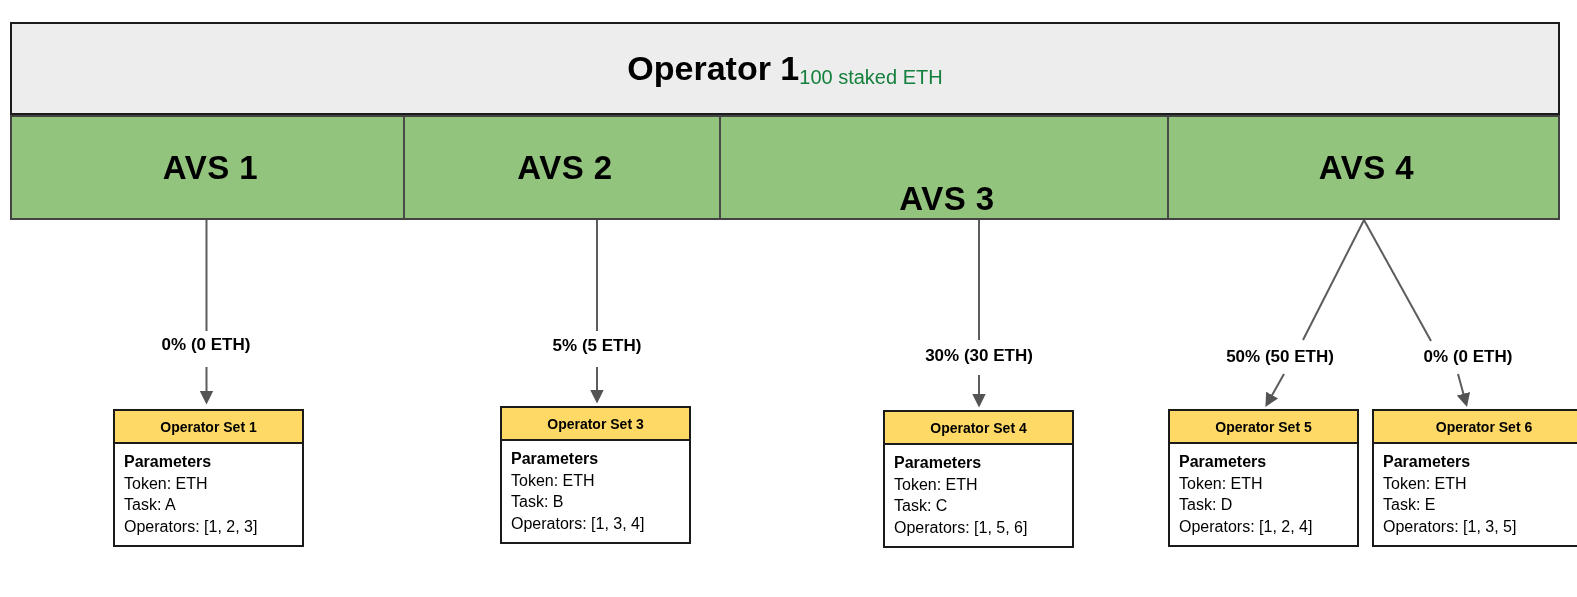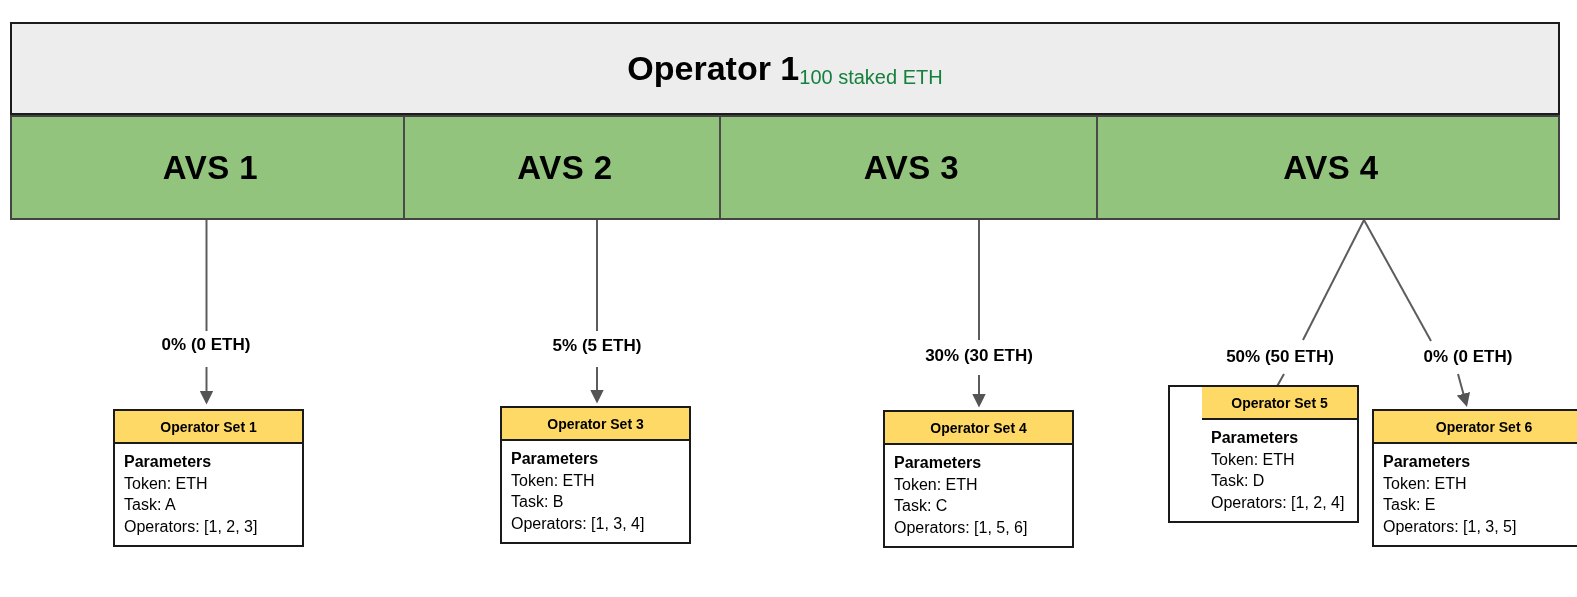--- a/index.html
+++ b/index.html
@@ -28,21 +28,21 @@
     display: flex; border: 2px solid #434343; background: #93C47D;
   }
   .avs-cell {
     background: #93C47D; border-right: 2px solid #4a4a4a;
     display: flex; align-items: center; justify-content: center;
     font-size: 33px; font-weight: bold; letter-spacing: 0.5px; padding-left: 6px;
   }
   .avs-cell:last-child { border-right: none; }
   .avs-1 { width: 393px; }
   .avs-2 { width: 316px; }
-  .avs-3 { width: 377px; }
+  .avs-3 { width: 448px; align-items: flex-end; }
   .avs-4 { flex: 1; }
 
   
   svg.connectors { position: absolute; left: 0; top: 0; width: 1577px; height: 597px; pointer-events: none; }
   svg.connectors path.conn { stroke: #5c5c5c; stroke-width: 2; fill: none; }
 
   
   .alloc-label {
     position: absolute; transform: translate(-50%, -50%);
     font-size: 17px; font-weight: bold; white-space: nowrap; background: #fff;
@@ -58,21 +58,21 @@
     height: 33px; background: #FFD966; border-bottom: 2px solid #1a1a1a;
     display: flex; align-items: center; justify-content: center;
     font-size: 14px; font-weight: bold; white-space: nowrap;
   }
   .opset-body { padding: 7px 6px 0 9px; font-size: 16px; line-height: 21.5px; white-space: nowrap; }
   .opset-body .params-heading { font-weight: bold; }
 
   .opset-1 { left: 113px; top: 409px; }
   .opset-3 { left: 500px; top: 406px; }
   .opset-4 { left: 883px; top: 410px; }
-  .opset-5 { left: 1168px; top: 385px; padding-left: 32px; }
+  .opset-5 { left: 1168px; top: 409px; }
   .opset-6 { left: 1372px; top: 409px; width: 224px; }
 
   .lbl-1 { left: 206px; top: 345px; }
   .lbl-2 { left: 597px; top: 346px; }
   .lbl-3 { left: 979px; top: 356px; }
   .lbl-4 { left: 1280px; top: 357px; text-align: center; }
   .lbl-5 { left: 1468px; top: 357px; }
 </style>
 </head>
 <body>

